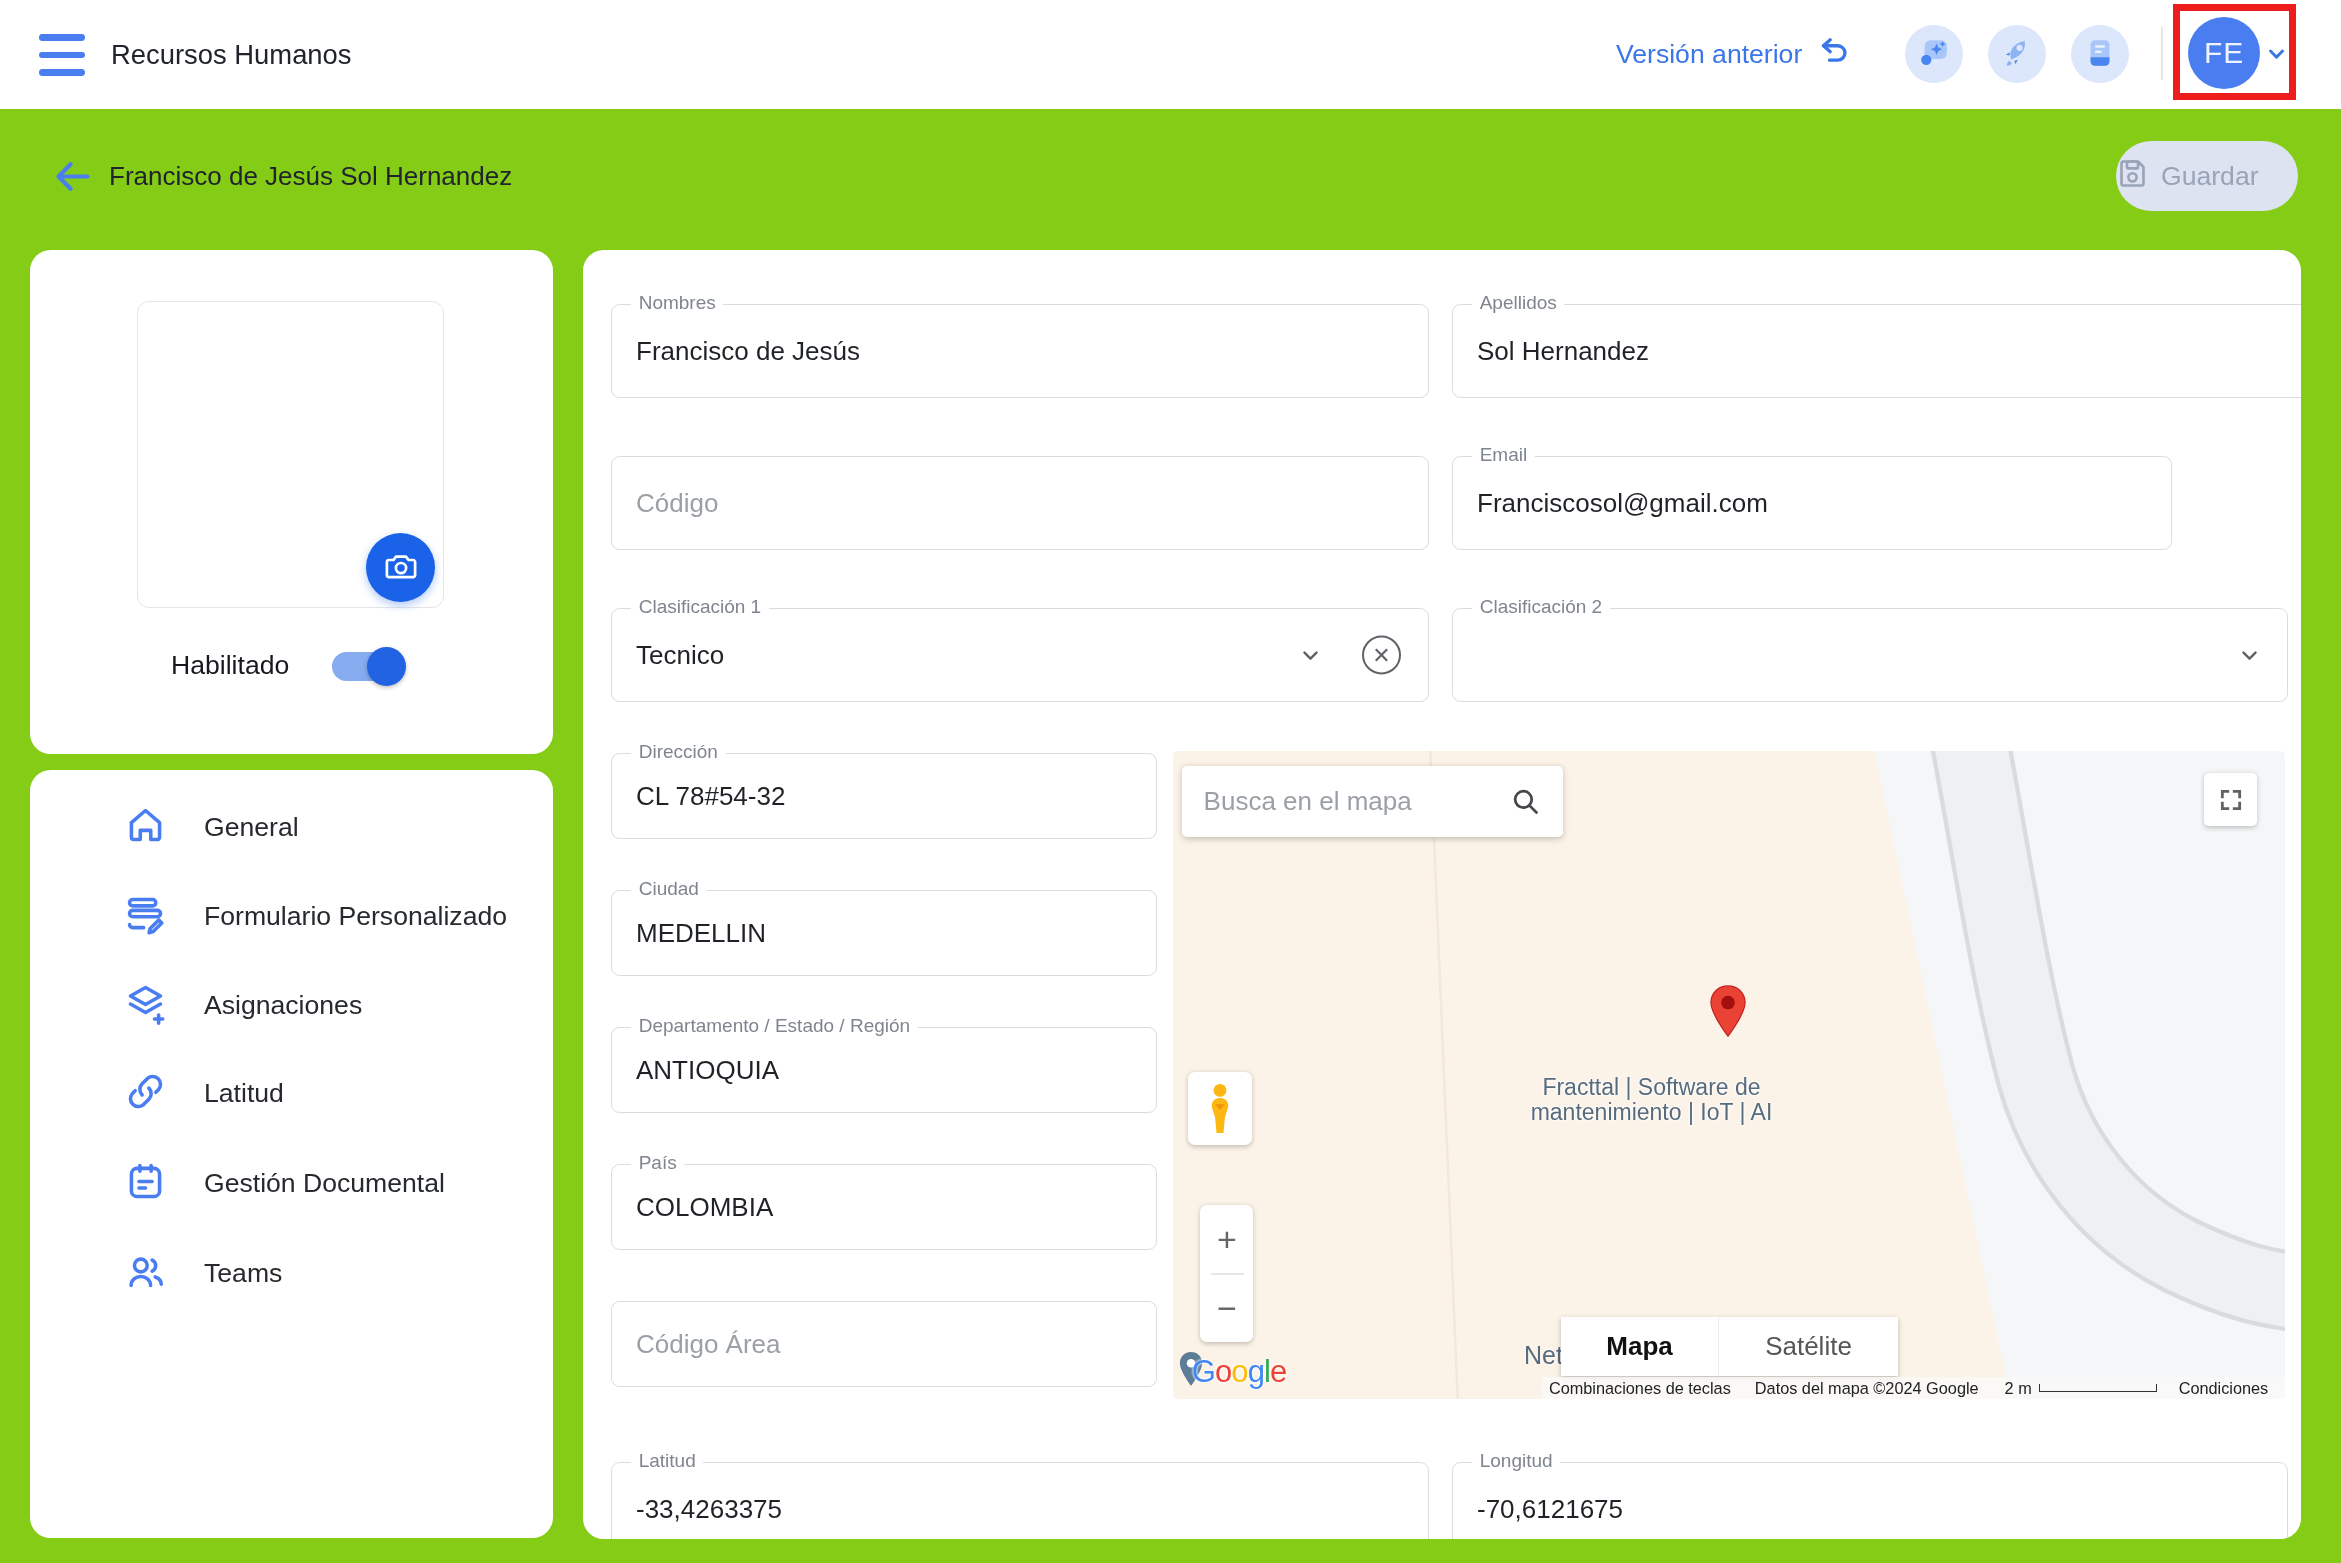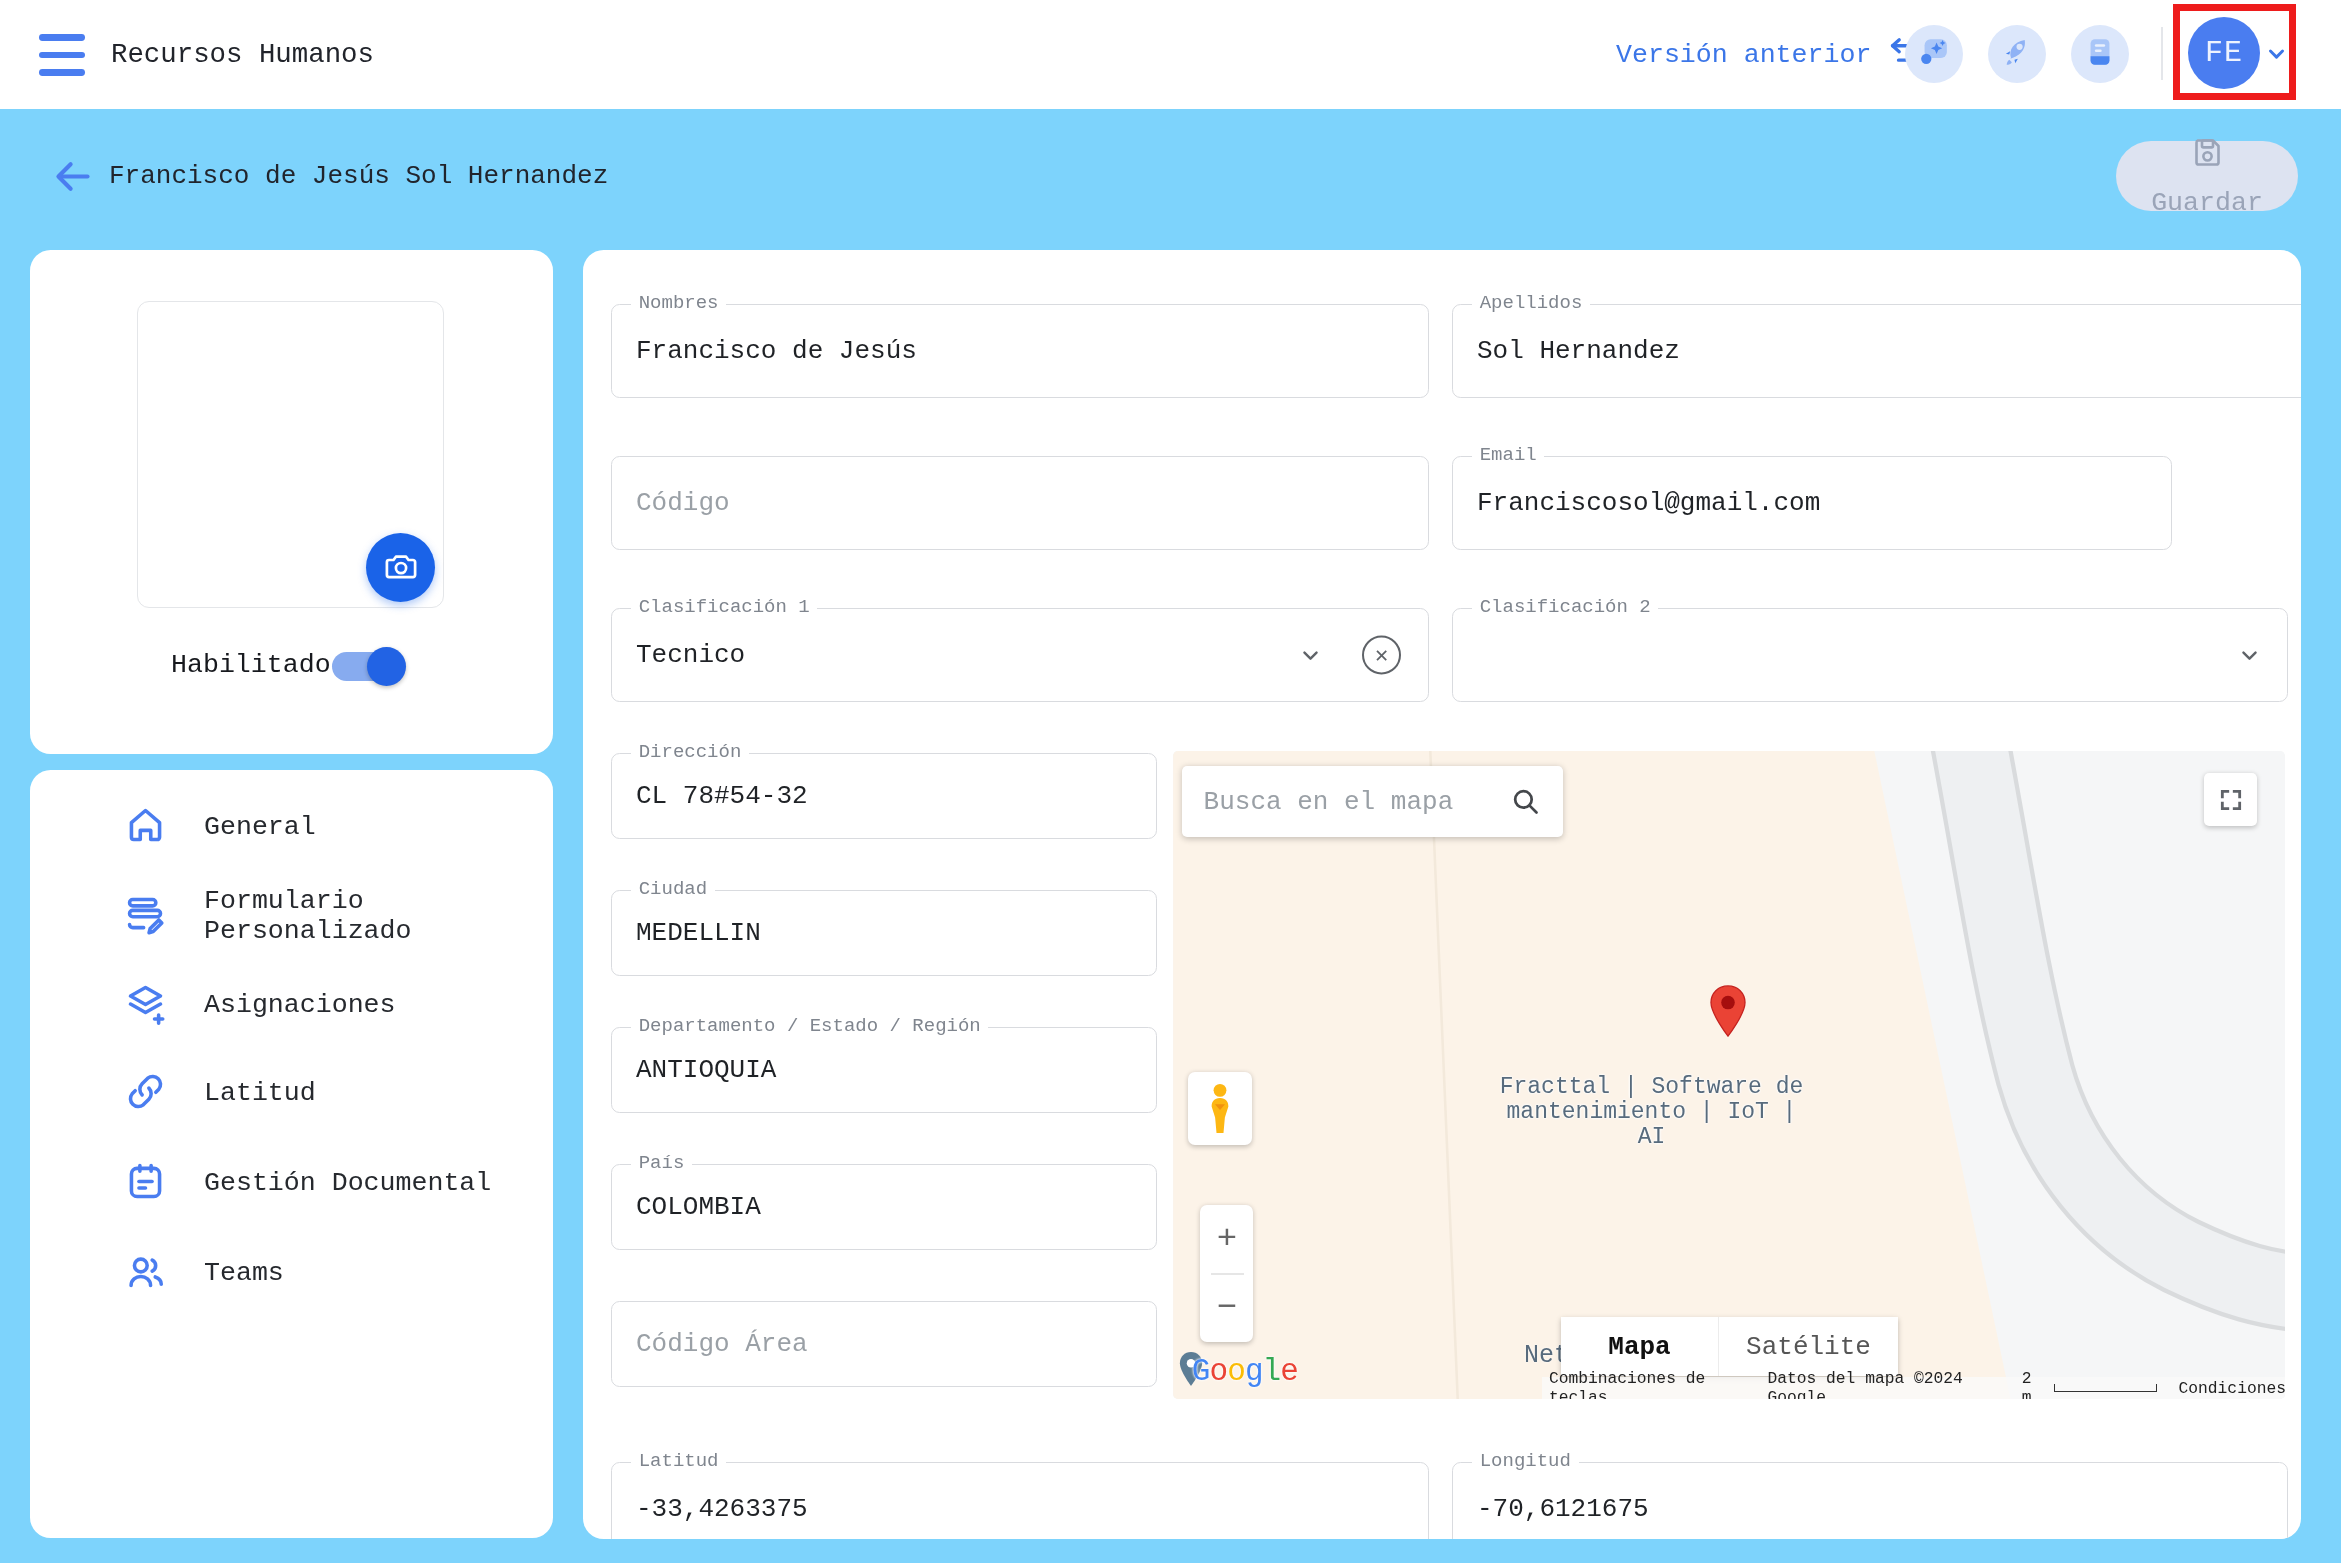--- a/index.html
+++ b/index.html
@@ -1,38 +1,38 @@
 <!DOCTYPE html>
 <html style="font-size:13.7px"><head>
 <meta charset="utf-8">
 <style>
   html,body{margin:0;padding:0;}
   body{font-family:"Liberation Sans", sans-serif; background:#e9eefc;}
-  #app{position:relative;width:2342px;height:1563px;background:#7dd3fc;overflow:hidden;font-family:Liberation Mono, monospace;}
+  #app{position:relative;width:2342px;height:1563px;background:#84cc16;overflow:hidden;}
 
   
   .topbar{position:absolute;left:0;top:0;width:2342px;height:109px;background:#ffffff;}
   .hamburger{position:absolute;left:39px;top:31px;width:48px;height:48px;cursor:pointer;}
   .hamburger span{position:absolute;left:0;width:46px;height:6.9px;border-radius:3.4px;background:#4a7df0;}
   .hamburger span:nth-child(1){top:3.4px;}
   .hamburger span:nth-child(2){top:20.6px;}
   .hamburger span:nth-child(3){top:38px;}
   .app-title{position:absolute;left:111px;top:0;height:109px;display:flex;align-items:center;font-size:27.4px;color:#21242b;font-weight:500;}
   .version-link{position:absolute;left:1616px;top:0;height:109px;display:flex;align-items:center;gap:13.7px;color:#3b76e8;font-size:26.6px;cursor:pointer;}
   .chip{position:absolute;top:25px;width:58px;height:58px;border-radius:50%;background:#dce7fb;display:flex;align-items:center;justify-content:center;cursor:pointer;}
   .chip.c1{left:1905px;} .chip.c2{left:1988px;} .chip.c3{left:2071px;}
   .topbar-divider{position:absolute;left:2161px;top:27.4px;width:1.7px;height:53px;background:#e4e6ea;}
   .avatar{position:absolute;left:2188px;top:17px;width:72px;height:72px;border-radius:50%;background:#4a7df0;display:flex;align-items:center;justify-content:center;color:#eef3ff;font-size:30px;letter-spacing:0.9px;cursor:pointer;}
   .avatar-chevron{position:absolute;left:2262px;top:39px;width:29px;height:29px;cursor:pointer;}
   .annotation-box{position:absolute;left:2173px;top:4.3px;width:123px;height:96px;border:7.7px solid #ee1c1c;box-sizing:border-box;pointer-events:none;}
 
   
   .back-btn{position:absolute;left:50px;top:154px;width:45px;height:45px;cursor:pointer;}
   .crumb-name{position:absolute;left:109px;top:161px;font-size:26px;color:#21242c;}
-  .save-btn{position:absolute;left:2116px;top:141px;width:182px;height:70px;border-radius:35px;background:#dde3f1;display:flex;align-items:center;justify-content:center;gap:12px;color:#9aa4b8;font-size:26.6px;cursor:default;flex-direction:column;}
+  .save-btn{position:absolute;left:2116px;top:141px;width:182px;height:70px;border-radius:35px;background:#dde3f1;display:flex;align-items:center;justify-content:flex-start;gap:12px;color:#9aa4b8;font-size:26.6px;cursor:default;}
 
   
   .card{position:absolute;background:#ffffff;border-radius:20.6px;}
   .profile-card{left:30px;top:250px;width:523px;height:504px;}
   .nav-card{left:30px;top:770px;width:523px;height:768px;}
   .main-card{left:583px;top:250px;width:1718px;height:1289px;overflow:hidden;}
 
   
   .photo-box{position:absolute;left:107px;top:51px;width:307px;height:307px;border:1.7px solid #e4e6e9;border-radius:12px;box-sizing:border-box;background:#fff;}
   .camera-btn{position:absolute;left:336px;top:283px;width:69px;height:69px;border-radius:50%;background:#1a63e8;display:flex;align-items:center;justify-content:center;box-shadow:0 3.4px 8.6px rgba(26,99,232,.35);cursor:pointer;}

